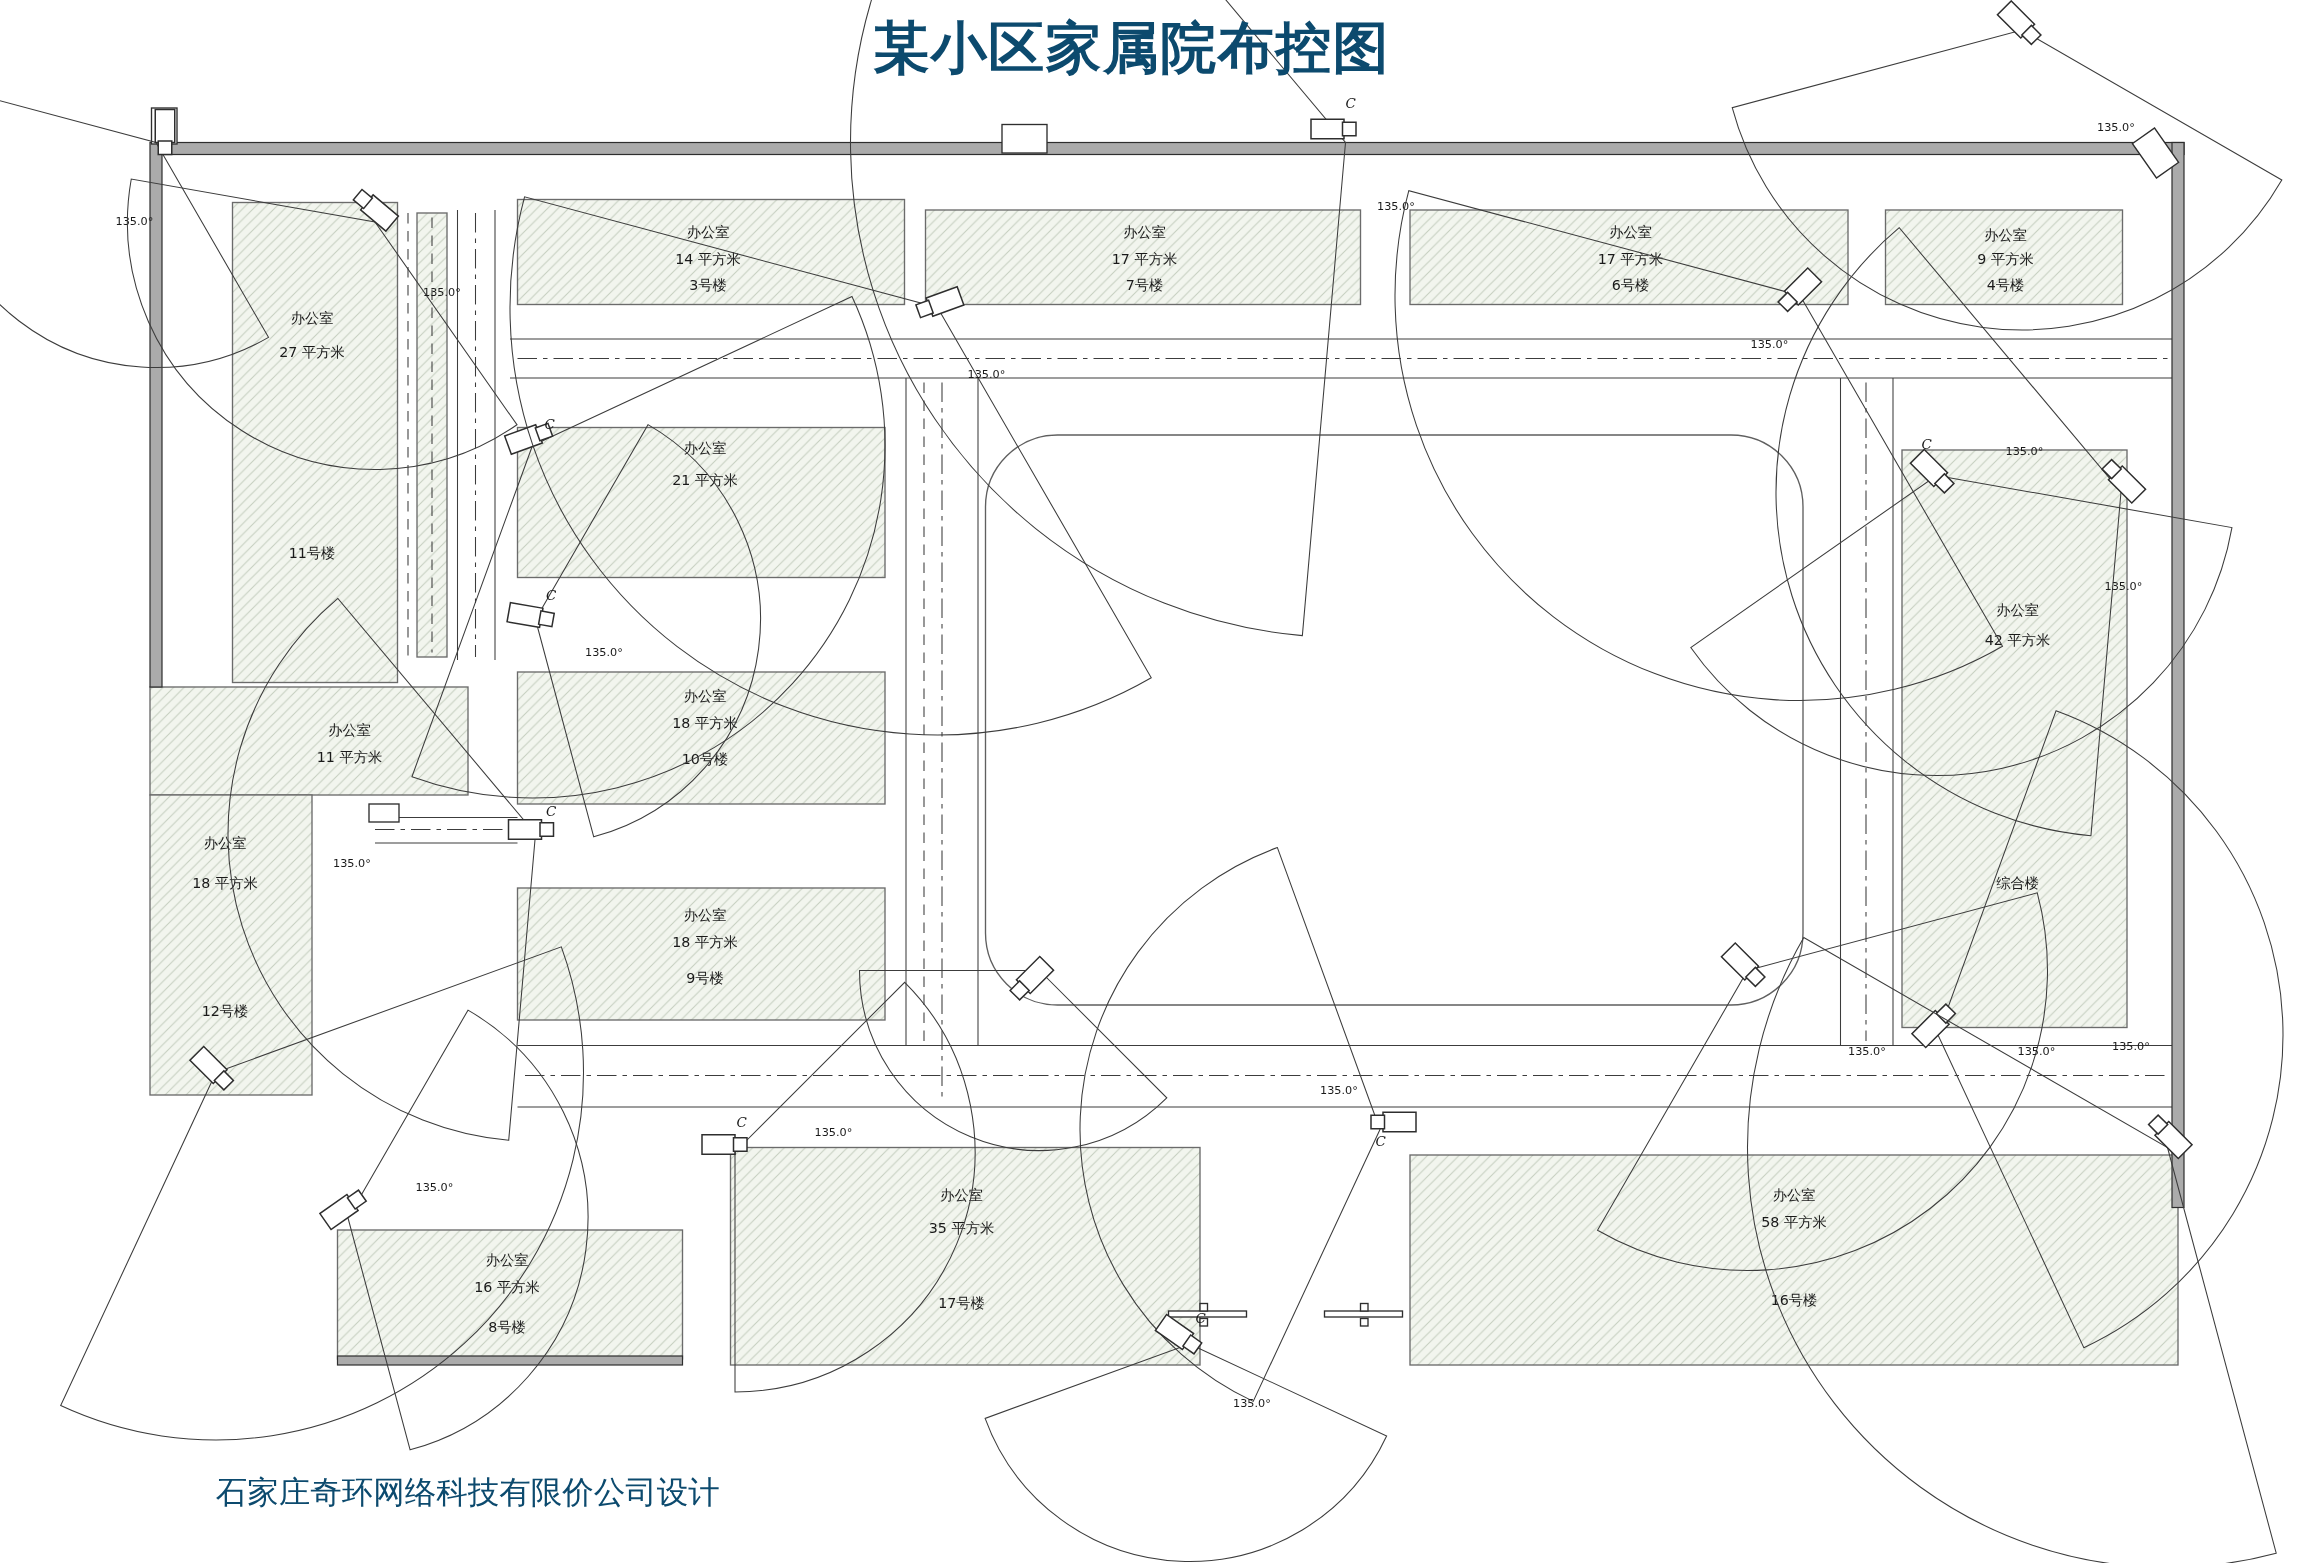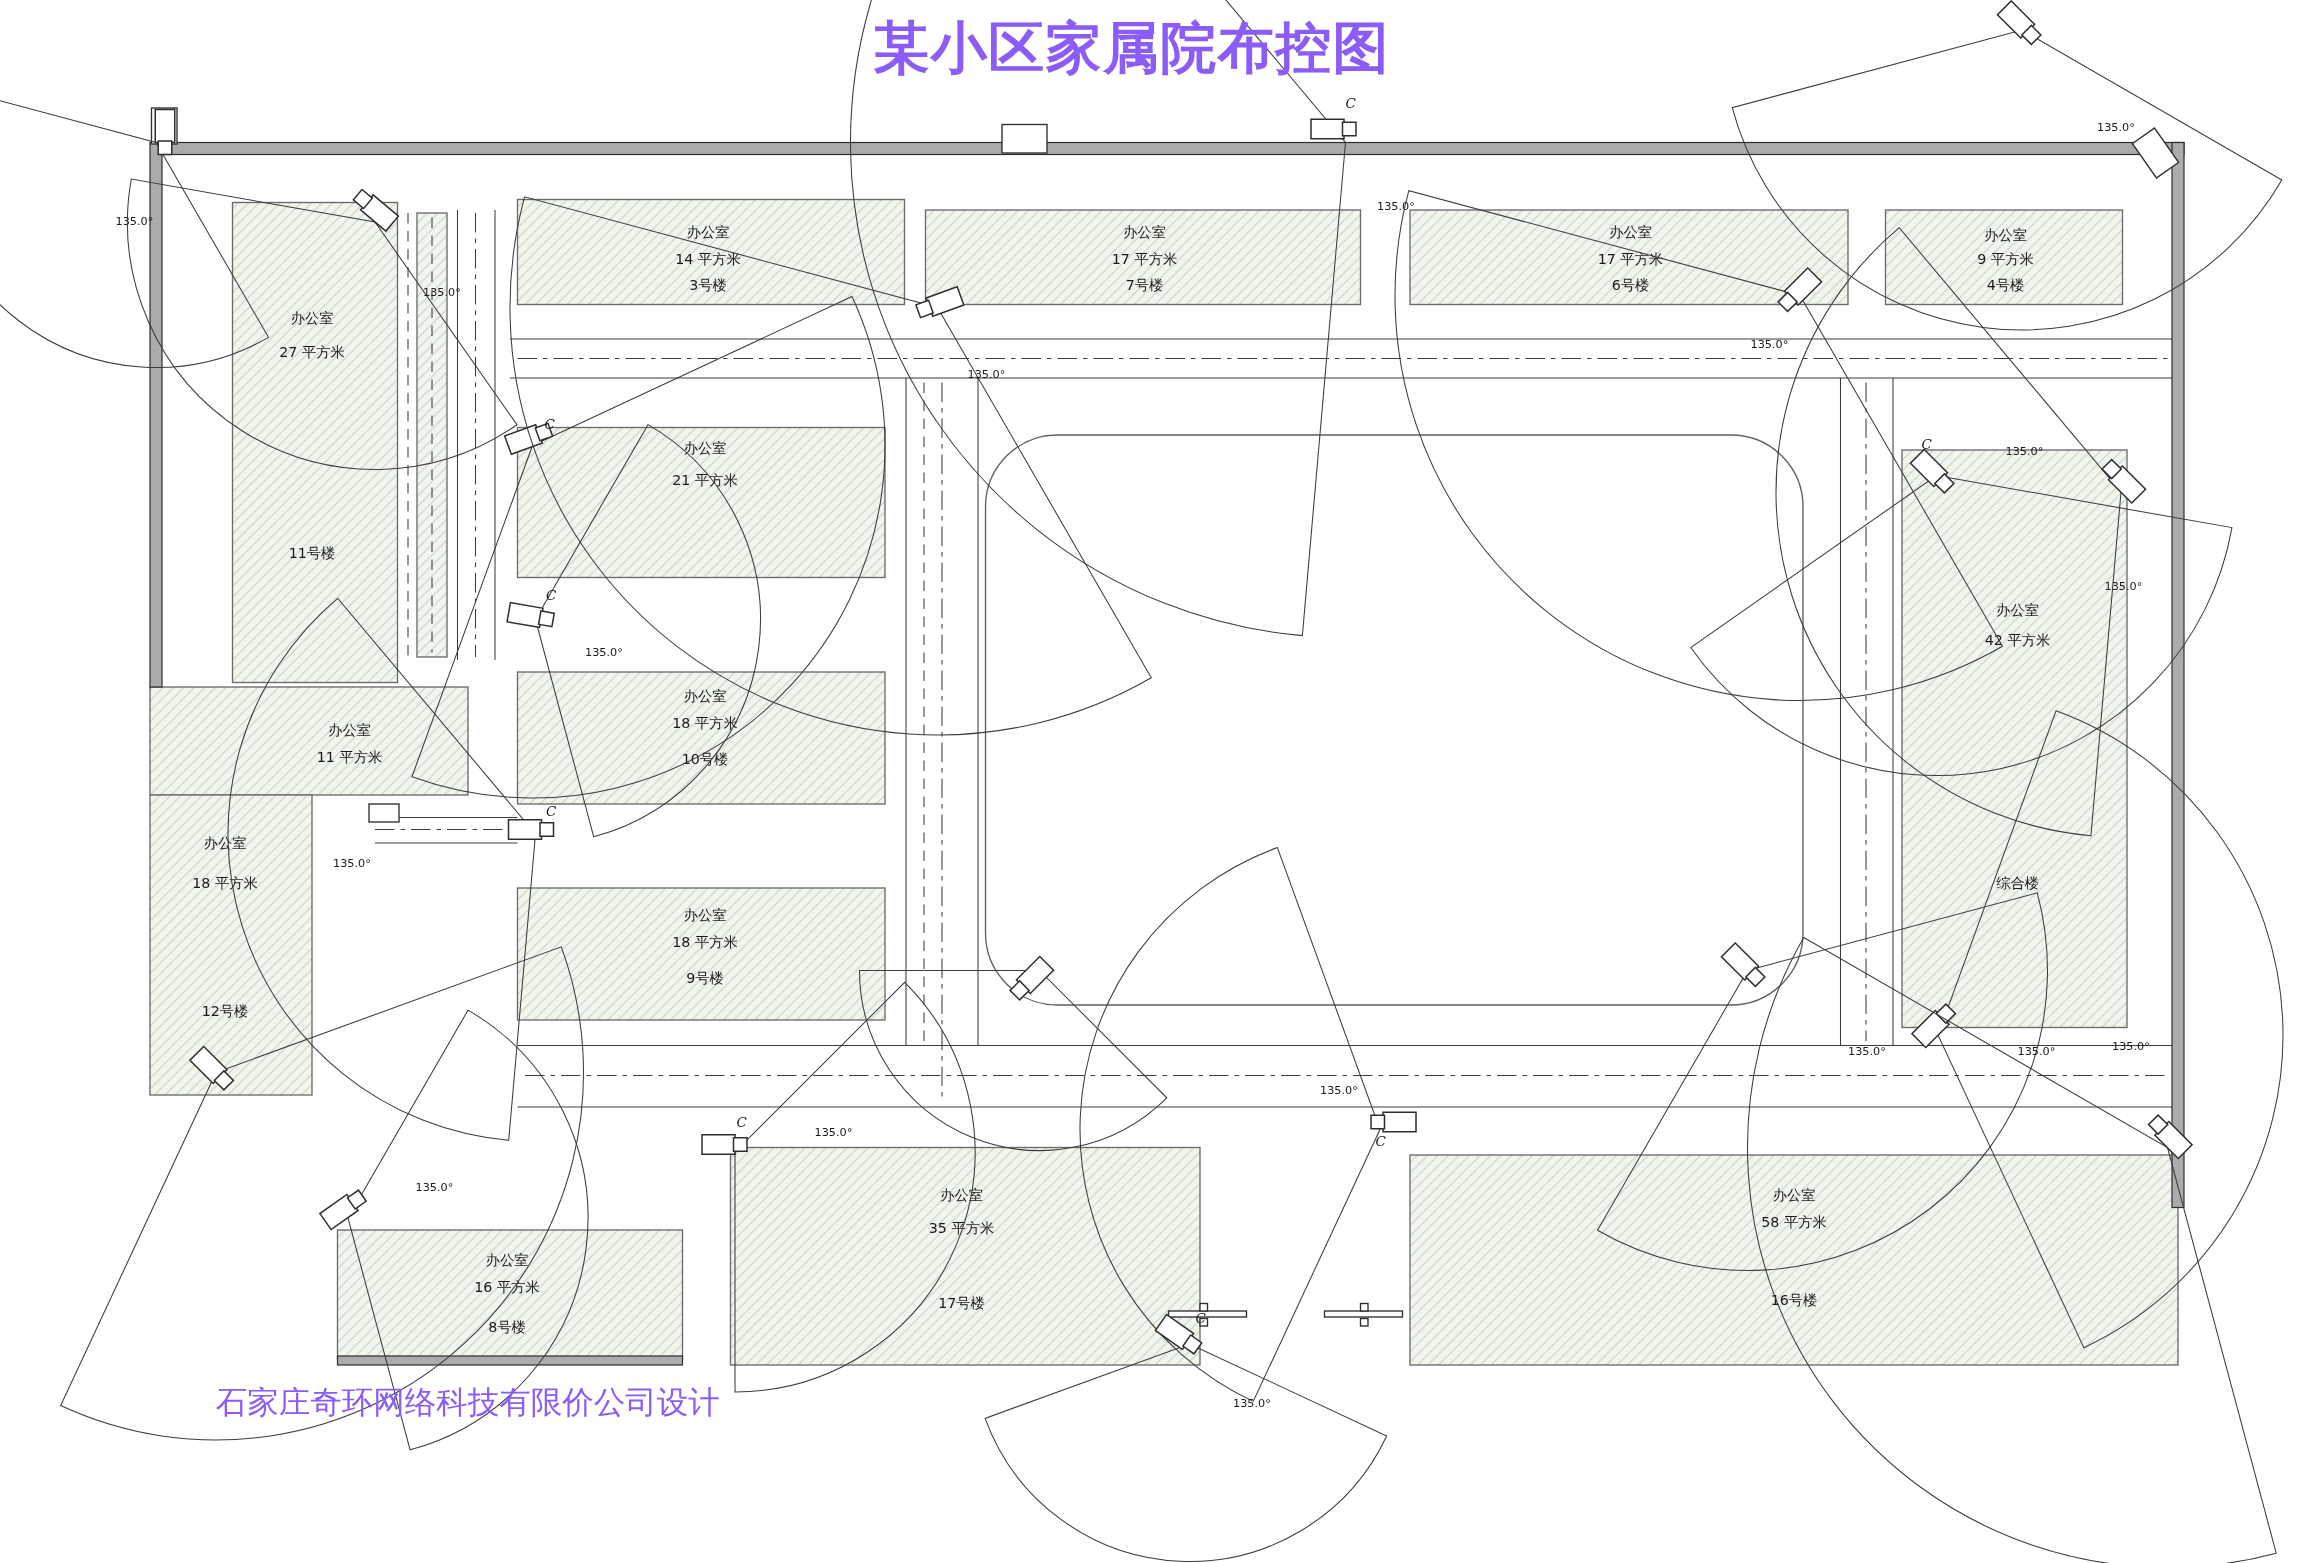--- a/index.html
+++ b/index.html
@@ -1,21 +1,21 @@
 <!DOCTYPE html>
 <html style="font-size:11px"><head>
 <meta charset="utf-8">
 <style>
   html,body{margin:0;padding:0;background:#ffffff;}
   body{width:2319px;height:1563px;position:relative;overflow:hidden;}
   #plan{position:absolute;left:0;top:0;width:2319px;height:1563px;}
-  .overlay{position:absolute;color:#8b5cf6;white-space:nowrap;}
+  .overlay{position:absolute;color:#0c4a6e;white-space:nowrap;}
   #title{left:48.8%;top:11px;transform:translateX(-50%);
          font:bold 56px "DejaVu Serif","Liberation Serif",serif;letter-spacing:1.4px;}
-  #footer{left:9.3%;top:1382px;font:31.5px "DejaVu Serif","Liberation Serif",serif;}
+  #footer{left:9.3%;top:1472px;font:31.5px "DejaVu Serif","Liberation Serif",serif;}
   .bld{fill:url(#hatch);stroke:#6b6b6b;stroke-width:0.9;}
   .thin{stroke:#3c3c3c;stroke-width:0.7;fill:none;}
   .dd{stroke:#3c3c3c;stroke-width:0.7;stroke-dasharray:13 4 3 4;fill:none;}
   .da{stroke:#3c3c3c;stroke-width:0.7;stroke-dasharray:7 5;fill:none;}
   .wall{fill:#ababab;stroke:#2e2e2e;stroke-width:0.8;}
   .court{fill:#ffffff;stroke:#5f5f5f;stroke-width:0.9;}
   .gate{fill:#ffffff;stroke:#2e2e2e;stroke-width:0.9;}
   .cam{fill:#ffffff;stroke:#2e2e2e;stroke-width:1;}
   .arc{fill:none;stroke:#3c3c3c;stroke-width:0.7;}
   .blbl{font:9.5px "DejaVu Sans","Liberation Sans",sans-serif;fill:#1a1a1a;text-anchor:middle;}

